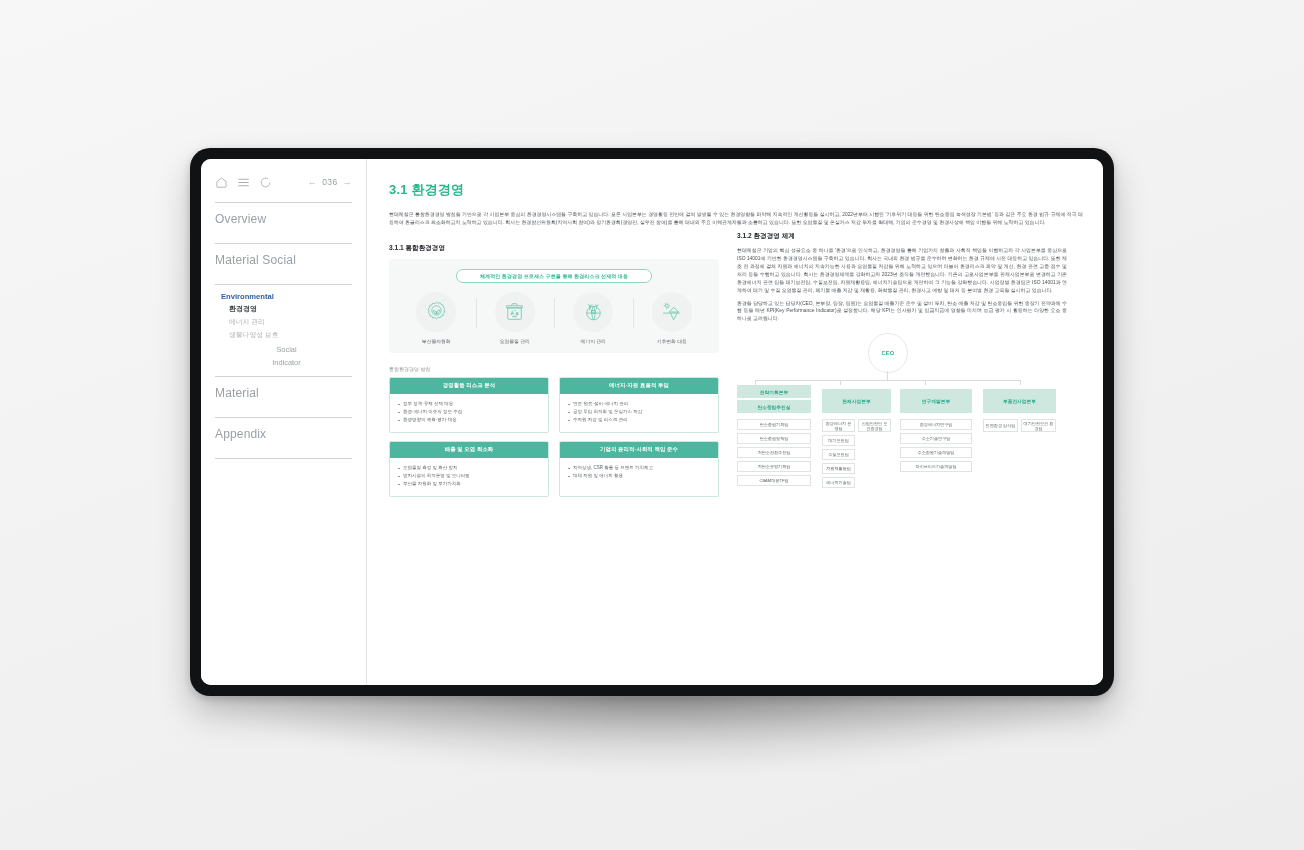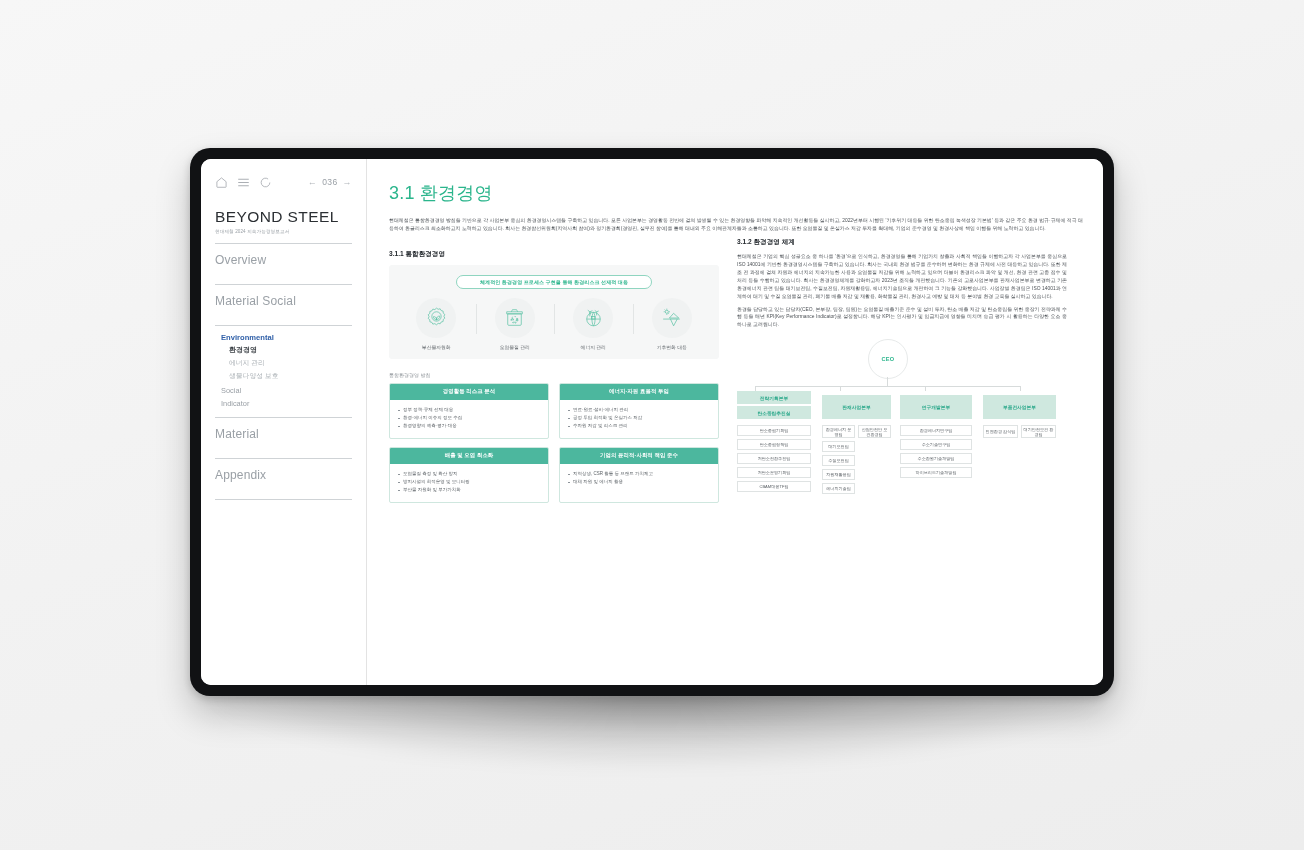--- a/index.html
+++ b/index.html
@@ -38,24 +38,24 @@
   .pager .arw{font-size:9px;color:#b0b5ba;}
   .brandwrap{padding:16px 14px 0 14px;}
   .brand{font-size:15.5px;letter-spacing:.4px;color:#2b2f33;font-weight:400;line-height:1;}
   .brand-sub{font-size:4.6px;color:#9aa0a6;margin-top:4px;letter-spacing:.1px;}
   .sep{height:1px;background:#cfd3d6;margin:9px 14px 0 14px;}
   .nav-item{padding:9px 14px 8px 14px;font-size:12px;color:#9aa0a6;letter-spacing:.15px;}
   .nav-item.blue{color:#2f5fa8;font-weight:700;font-size:8.4px;}
   .sub-lvl1{padding:7px 14px 1px 20px;font-size:7.6px;color:#2f5fa8;font-weight:700;}
   .sub-lvl2{padding:2px 14px 1px 28px;font-size:7px;color:#3a3f44;font-weight:700;}
   .sub-lvl3{padding:2px 14px 1px 28px;font-size:6.8px;color:#aab0b5;}
-  .sub-plain{padding:4px 14px 0 20px;font-size:7.4px;color:#9aa0a6;}
+  .sub-plain{padding:4px 14px 0 20px;font-size:7.4px;color:#9aa0a6;text-align:center;}
   
   #page{flex:1;background:#fff;padding:22px 20px 0 22px;box-sizing:border-box;position:relative;}
-  h1.sect{font-size:18px;color:#2bb58c;font-weight:400;margin:0 0 12px 0;letter-spacing:.2px;}
+  h1.sect{font-size:13px;color:#2bb58c;font-weight:700;margin:0 0 12px 0;letter-spacing:.2px;}
   #cols{display:flex;gap:18px;}
   .col{width:330px;flex:0 0 330px;}
   p.body{font-size:4.9px;line-height:1.62;color:#4a4f54;margin:0 0 5px 0;text-align:justify;
     letter-spacing:.02px;}
   h2.sub{font-size:6.6px;color:#23282d;font-weight:700;margin:12px 0 6px 0;}
   h2.sub.first{margin-top:0;}
   
   .panel{background:#f6f7f7;border-radius:3px;padding:10px 8px 9px 8px;}
   .pill{margin:0 auto 9px auto;display:block;width:182px;text-align:center;
     border:1px solid #8fd5c0;border-radius:9px;padding:3px 6px;font-size:5px;color:#2bb58c;
@@ -120,24 +120,20 @@
           <path d="M20 12a8 8 0 1 1-3.2-6.4"></path>
             </svg>
       </span>
       <span class="pager">
         <span class="arw">←</span>
         <span>036</span>
         <span class="arw">→</span>
       </span>
     </div>
 
-    <div class="brandwrap">
-      <div class="brand">BEYOND STEEL</div>
-      <div class="brand-sub">현대제철 2024 지속가능경영보고서</div>
-    </div>
     <div class="sep"></div>
 
     <div class="nav-item">Overview</div>
     <div class="sep"></div>
     <div class="nav-item">Material Social</div>
     <div class="sep"></div>
 
     <div class="sub-lvl1">Environmental</div>
     <div class="sub-lvl2">환경경영</div>
     <div class="sub-lvl3">에너지 관리</div>

